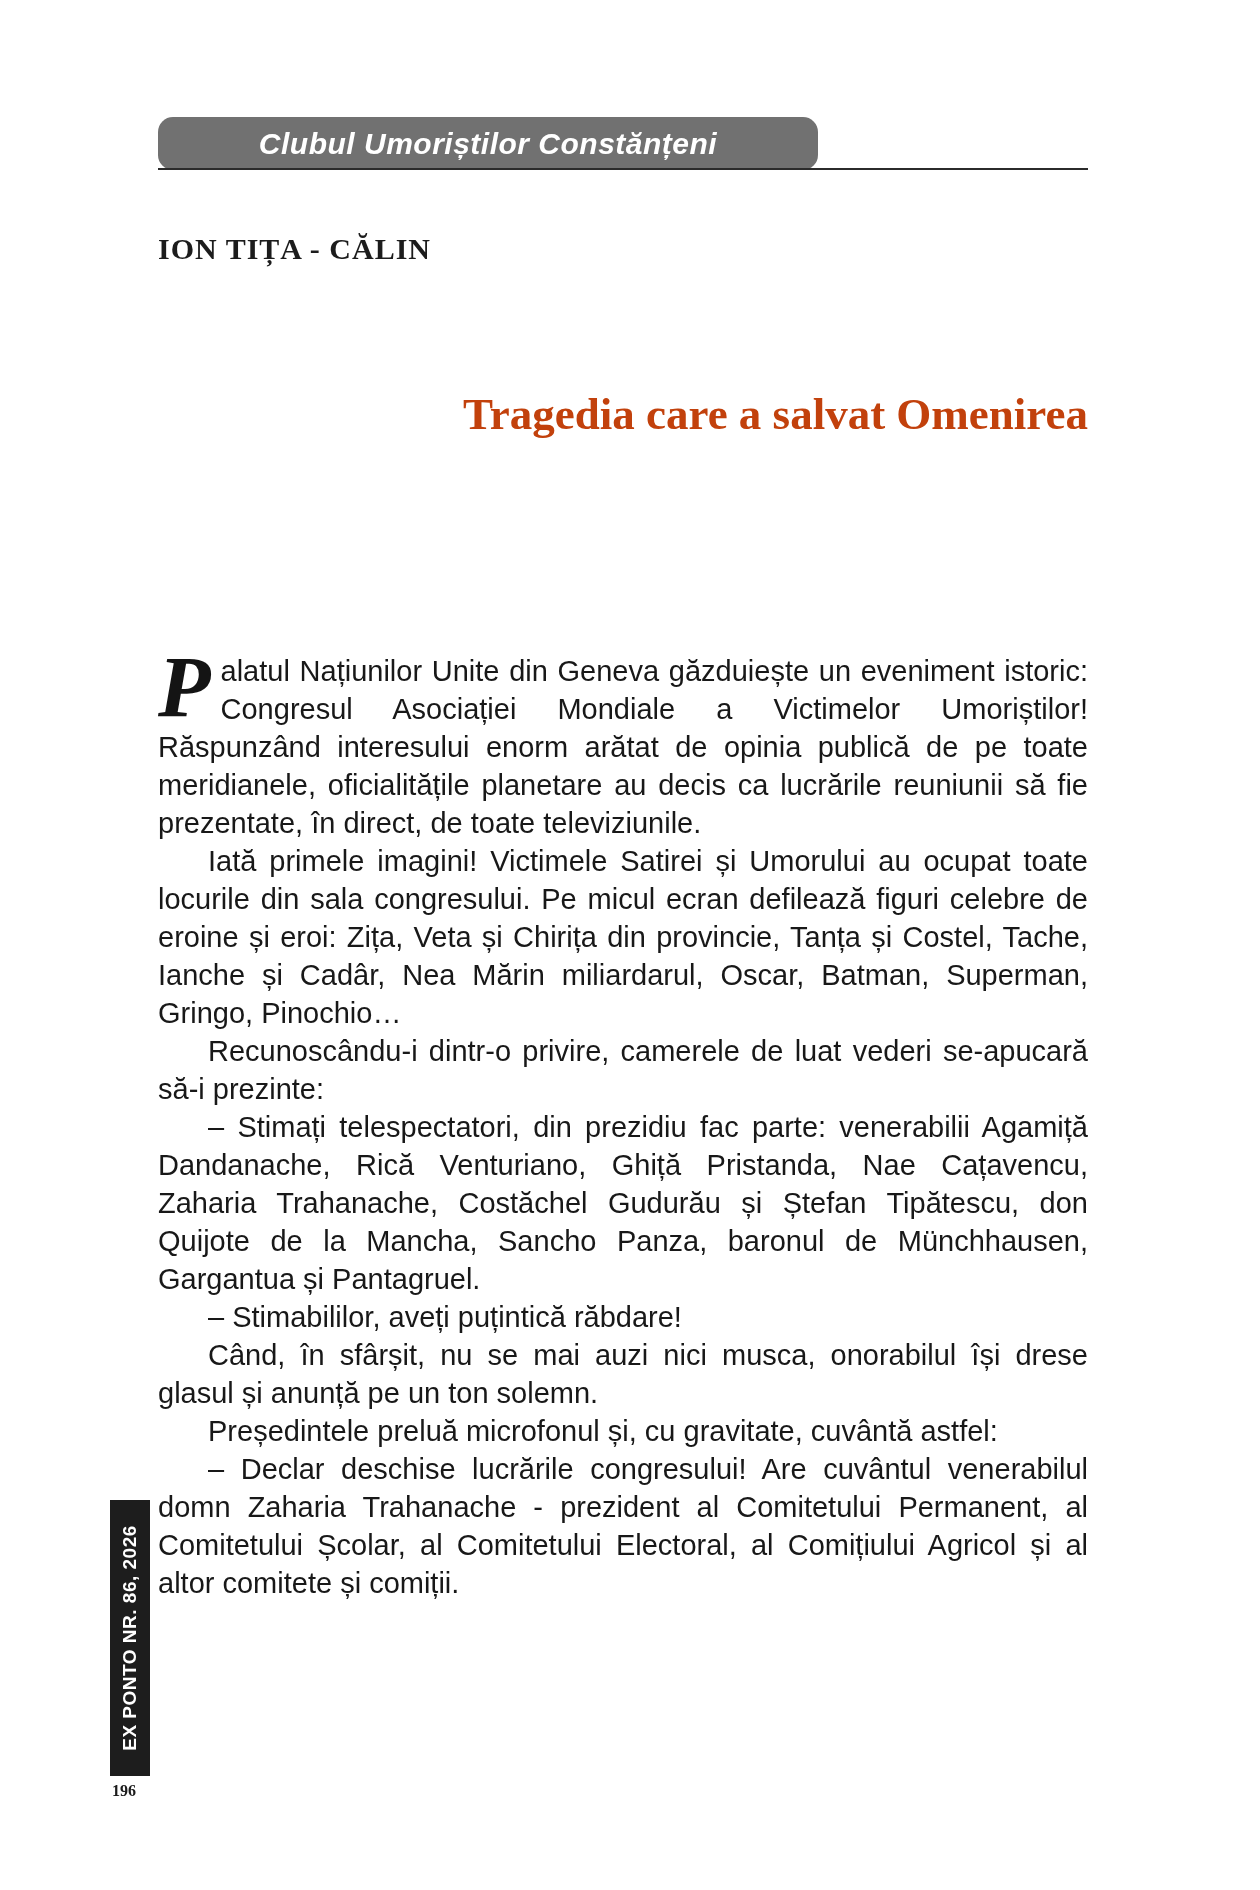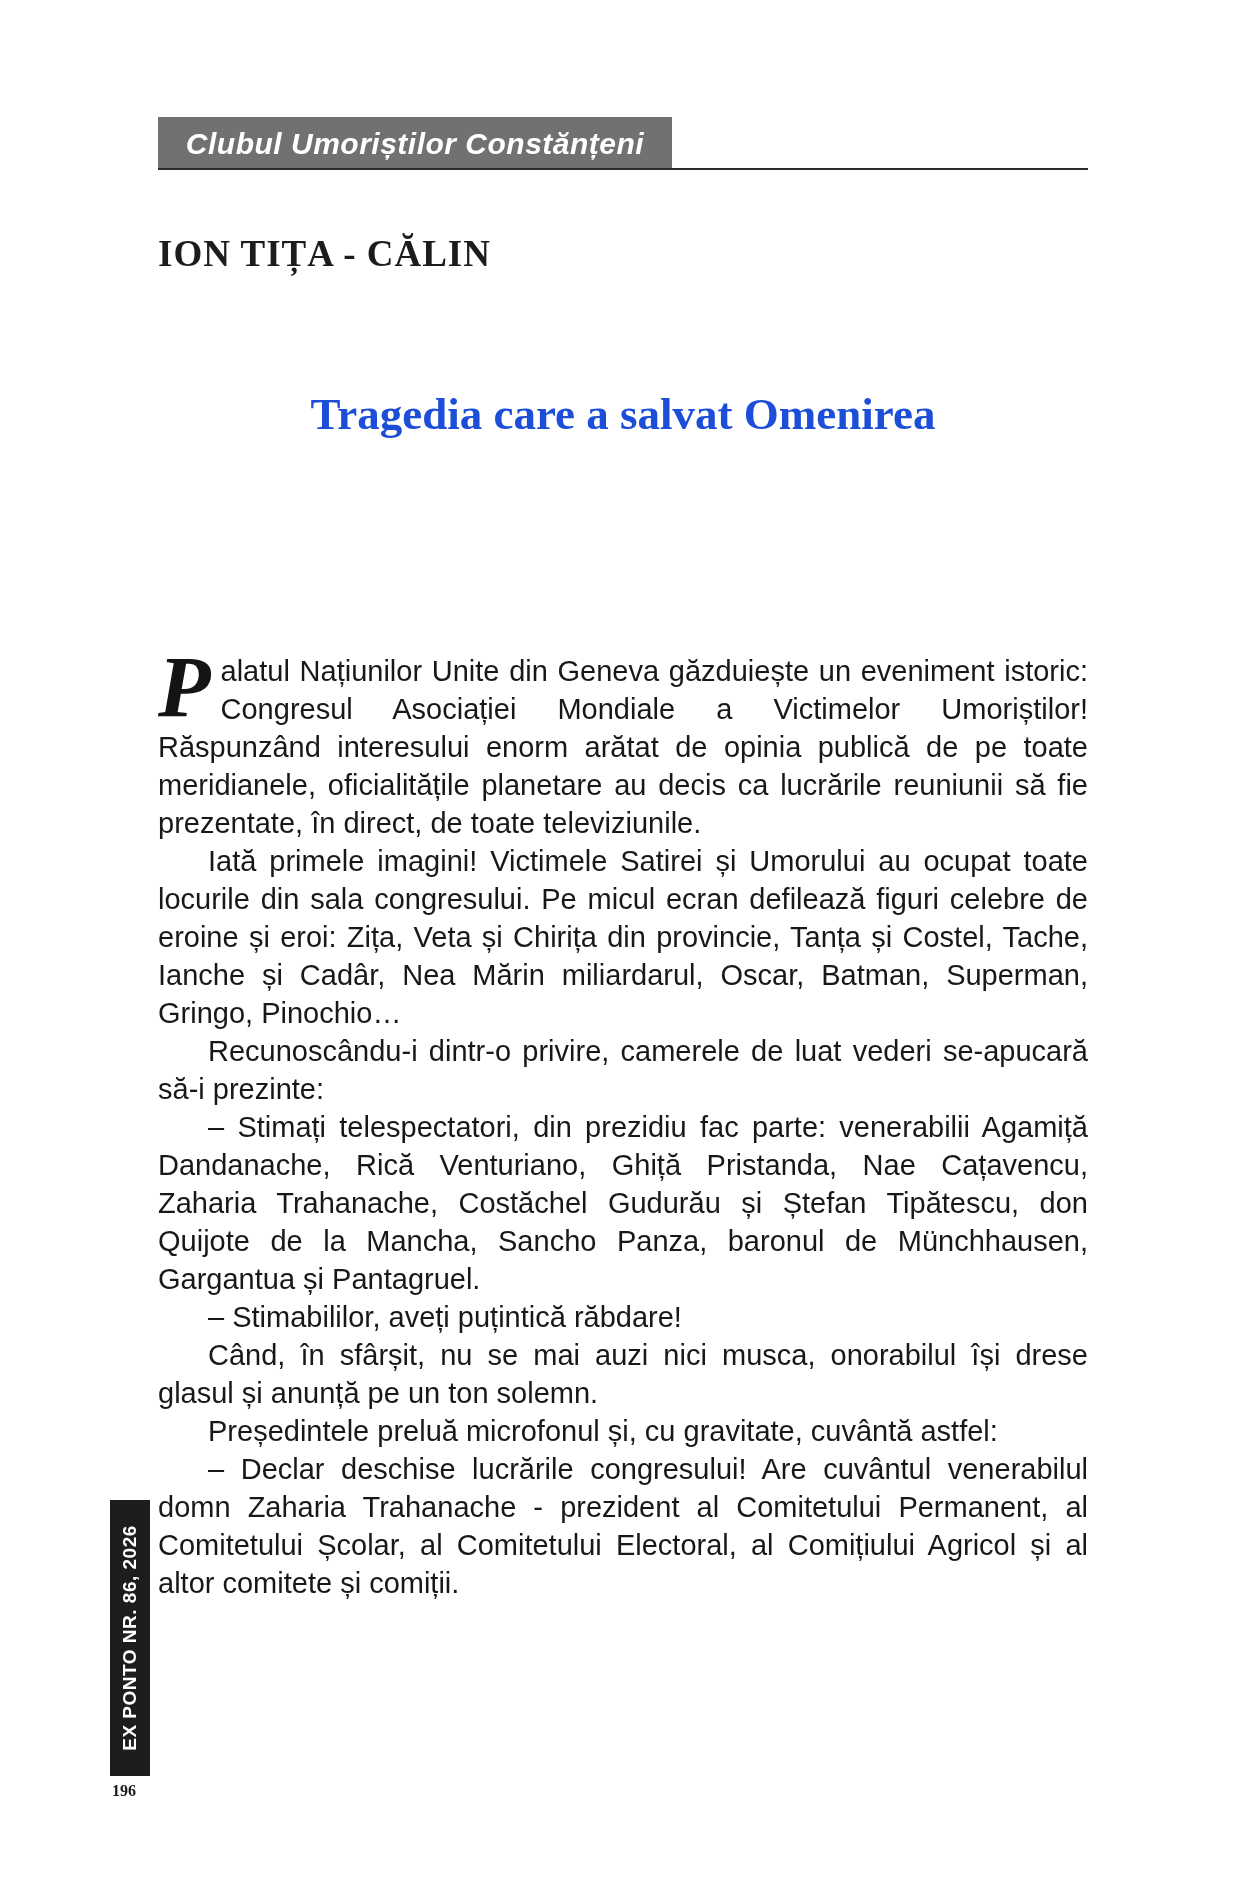--- a/index.html
+++ b/index.html
@@ -10,23 +10,23 @@
     color:#1a1a1a;
     position:relative;
     overflow:hidden;
   }
   .page { position:absolute; inset:0; background:#fff; }
 
   
   .banner {
     position:absolute;
     left:158px; top:117px;
-    width:514px; height:53px;
+    width:660px; height:53px;
     background:#717171;
-    display:flex; align-items:center; justify-content:center;
+    display:flex; align-items:center; justify-content:center;border-radius:15px;
   }
   .banner-label {
     color:#ffffff;
     font-family:"Liberation Sans", sans-serif;
     font-style:italic;
     font-weight:bold;
     font-size:30px;
     letter-spacing:0.5px;
     white-space:nowrap;
   }
@@ -36,37 +36,37 @@
     width:930px; height:2px;
     background:#2b2b2b;
   }
 
   
   .author {
     position:absolute;
     left:158px; top:232px;
     font-family:"Liberation Serif", serif;
     font-weight:bold;
-    font-size:37px;
+    font-size:30px;
     letter-spacing:1px;
     color:#1c1c1c;
     white-space:nowrap;
   }
 
   
   .title {
     position:absolute;
     left:158px; top:388px;
     width:930px;
     margin:0;
-    text-align:center;
+    text-align:right;
     font-family:"Liberation Serif", serif;
     font-weight:bold;
     font-size:45px;
-    color:#1d4ed8;
+    color:#c2410c;
     white-space:nowrap;
   }
 
   
   .body-col {
     position:absolute;
     left:158px; top:652px;
     width:930px;
     font-family:"Liberation Sans", sans-serif;
     font-size:29px;

